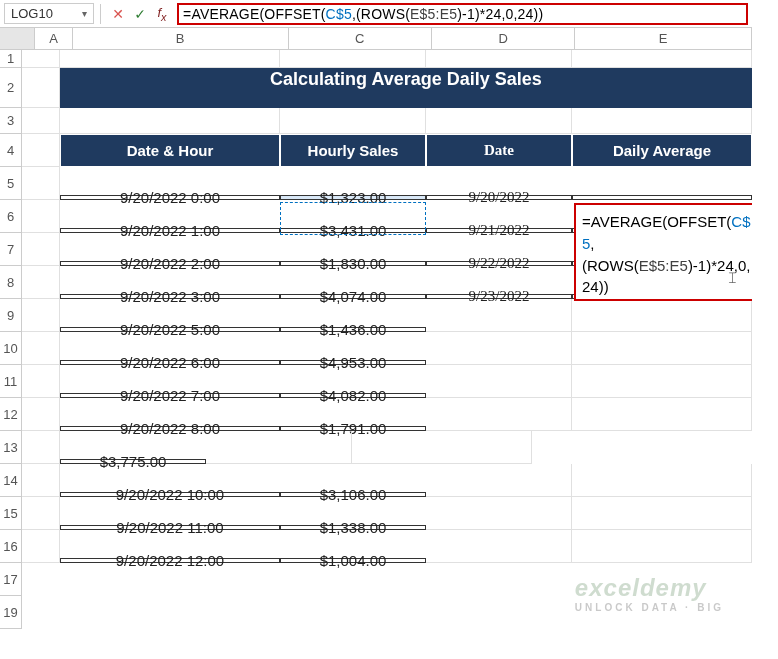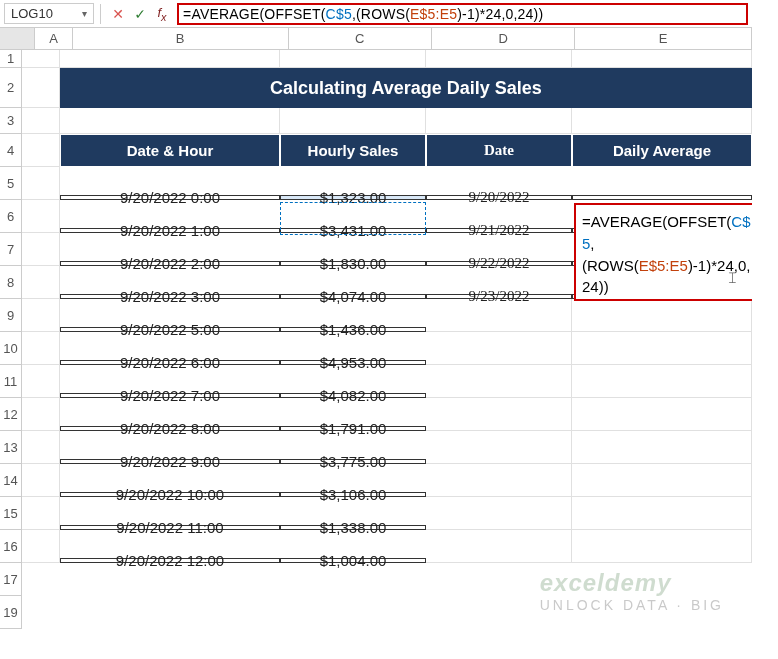--- a/index.html
+++ b/index.html
@@ -41,21 +41,21 @@
     border:2px solid #c00;
     margin-left:4px;
     padding:1px 4px;
     background:#fff;
     font-size:14px;
     letter-spacing:.2px;
   }
   .formula-input { font-family: "Segoe UI", Arial, sans-serif; color:#000; }
   .f-fn { color:#000; }
   .f-cref { color:#0070c0; }
-  .f-aref { color:#c2410c; }
+  .f-aref { color:#404040; }
   .sheet-area { position:relative; }
   .col-headers { display:flex; height:22px; background:#fff; border-bottom:1px solid #ccc; }
   .corner { width:36px; border-right:1px solid #ccc; background:#e6e6e6; }
   .ch {
     border-right:1px solid #ccc;
     text-align:center;
     font-size:13px;
     color:#555;
     line-height:22px;
     background:#fff;
@@ -69,21 +69,21 @@
   .row { display:flex; height:33px; }
   .row1 { height:18px; }
   .row2 { height:40px; }
   .cell { border-right:1px solid #e0e0e0; border-bottom:1px solid #e0e0e0; padding:0 8px; display:flex; align-items:center; }
   .cA { width:38px; } .cB { width:220px; justify-content:center; } .cC { width:146px; justify-content:center; } .cD { width:146px; justify-content:center;font-family:Liberation Serif, serif; } .cE { width:180px; justify-content:center; }
   .title-bar {
     background:#1f3a5f;
     color:#fff;
     font-weight:600;
     font-size:18px;
-    display:flex; align-items:center; justify-content:center;
+    display:flex; justify-content:center;
     width:692px; height:40px;
     border:1px solid #1f3a5f;
   }
   .th {
     background:#1f3a5f; color:#fff; font-weight:600; font-size:15px;
     display:flex; align-items:center; justify-content:center;
     border:1px solid #fff;
   }
   .td {
     background:#fff; border:1px solid #333; font-size:15px; color:#222;
@@ -103,21 +103,21 @@
   .text-cursor {
     position:absolute; right:20px; bottom:10px;
     font-size:16px; color:#666;
   }
   .watermark {
     position:absolute; right:28px; bottom:16px;
     font-size:24px; font-weight:700; font-style:italic;
     color:rgba(63,115,63,0.25);
     letter-spacing:1px;
   }
-  .watermark small { display:block; font-size:14px; color:rgba(100,100,100,0.35); letter-spacing:3px; font-weight:400; font-style:normal; text-align:right; }
+  .watermark small { display:block; font-size:10px; color:rgba(100,100,100,0.35); letter-spacing:3px; font-weight:700; font-style:normal; text-align:right; }
   .dashed-c5 {
     position:absolute;
     left:258px; top:152px; width:146px; height:33px;
     border:1.5px dashed #0070c0;
     pointer-events:none;
   }
 </style>
 </head>
 <body>
 
@@ -302,23 +302,20 @@
                 <span>9/20/2022 8:00</span>
               </div>
               <div class="td cC">
                 <span>$1,791.00</span>
               </div>
               <div class="cell cD"></div>
               <div class="cell cE"></div>
             </div>
             <div class="row">
               <div class="cell cA"></div>
-              <div class="td cB">
-                <span>9/20/2022 9:00</span>
-              </div>
               <div class="td cC">
                 <span>$3,775.00</span>
               </div>
               <div class="cell cD"></div>
               <div class="cell cE"></div>
             </div>
             <div class="row">
               <div class="cell cA"></div>
               <div class="td cB">
                 <span>9/20/2022 10:00</span>

